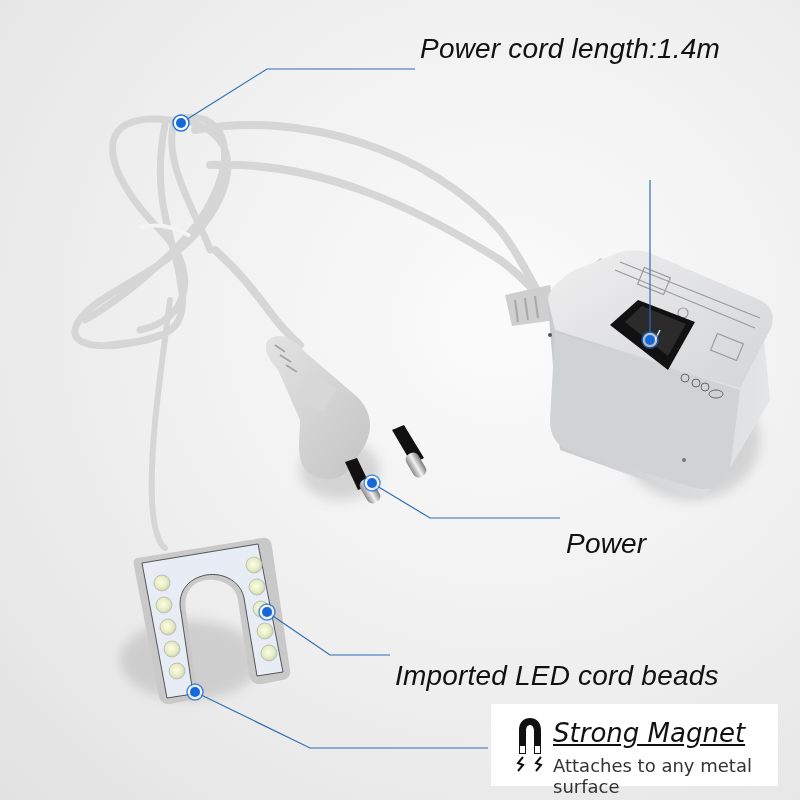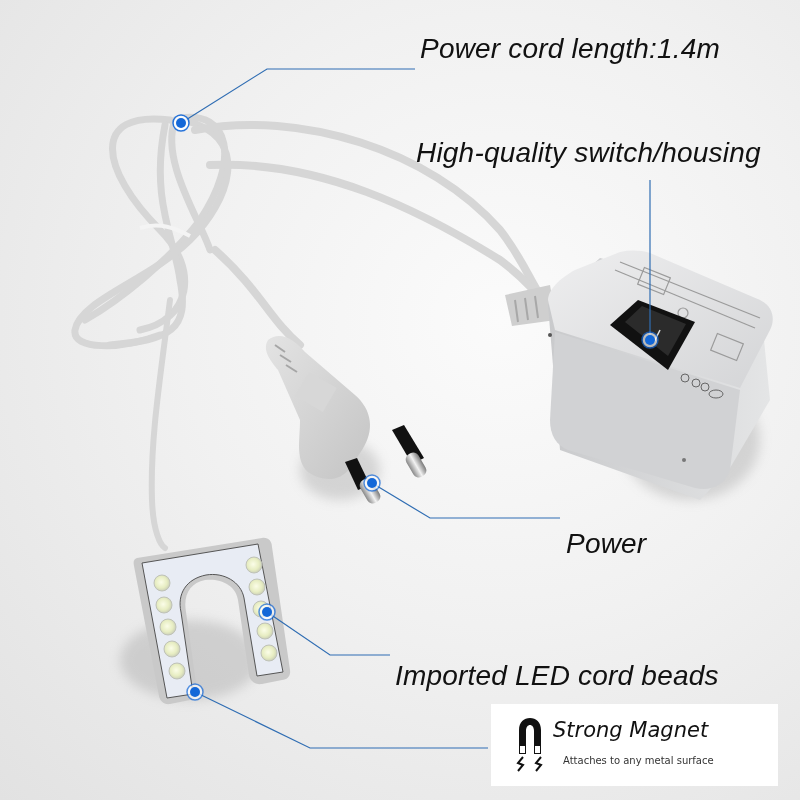--- a/index.html
+++ b/index.html
@@ -27,26 +27,26 @@
   .label-led { left: 395px; top: 660px; font-size: 28px; }
 
   .magnet-box {
     position: absolute; left: 491px; top: 704px; width: 287px; height: 82px;
     background: #ffffff;
   }
   .magnet-icon { position: absolute; left: 26px; top: 12px; width: 26px; height: 40px; }
   .magnet-title {
     position: absolute; left: 62px; top: 14px;
     font-family: "DejaVu Sans", sans-serif;
-    font-style: italic; font-size: 21px; color: #111;
+    font-style: italic; font-size: 26px; color: #111; text-decoration: underline;
   }
   .magnet-sub {
-    position: absolute; left: 72px; top: 51px;
+    position: absolute; left: 62px; top: 51px;
     font-family: "DejaVu Sans", sans-serif;
-    font-size: 10px; color: #333;
+    font-size: 18px; color: #333;
   }
   .zig { position: absolute; top: 52px; width: 12px; height: 16px; }
 </style>
 </head>
 <body>
 
 <div class="stage">
 
   <svg class="photo" viewBox="0 0 800 800">
     <defs>
@@ -180,21 +180,20 @@
       <circle cx="372" cy="483" r="8" fill="#fff" stroke="#1468d8" stroke-width="1.5" opacity="0.7"></circle>
       <circle cx="372" cy="483" r="5" fill="#1468d8"></circle>
       <circle cx="267" cy="612" r="8" fill="#fff" stroke="#1468d8" stroke-width="1.5" opacity="0.7"></circle>
       <circle cx="267" cy="612" r="5" fill="#1468d8"></circle>
       <circle cx="195" cy="692" r="8" fill="#fff" stroke="#1468d8" stroke-width="1.5" opacity="0.7"></circle>
       <circle cx="195" cy="692" r="5" fill="#1468d8"></circle>
     </g>
   </svg>
 
   <div class="label label-cord">Power cord length:1.4m</div>
-  <div class="label label-switch">High-quality switch/housing</div>
   <div class="label label-plug">Power</div>
   <div class="label label-led">Imported LED cord beads</div>
 
   <div class="magnet-box">
     <svg class="magnet-icon" viewBox="0 0 26 40">
       <path d="M2 38 L2 14 C2 6, 7 2, 13 2 C19 2, 24 6, 24 14 L24 38 L17 38 L17 15 C17 11, 15 9, 13 9 C11 9, 9 11, 9 15 L9 38 Z" fill="#111"></path>
       <rect x="3" y="30" width="5" height="7" fill="#fff"></rect>
       <rect x="18" y="30" width="5" height="7" fill="#fff"></rect>
     </svg>
     <svg class="zig" style="left:24px" viewBox="0 0 12 16">

